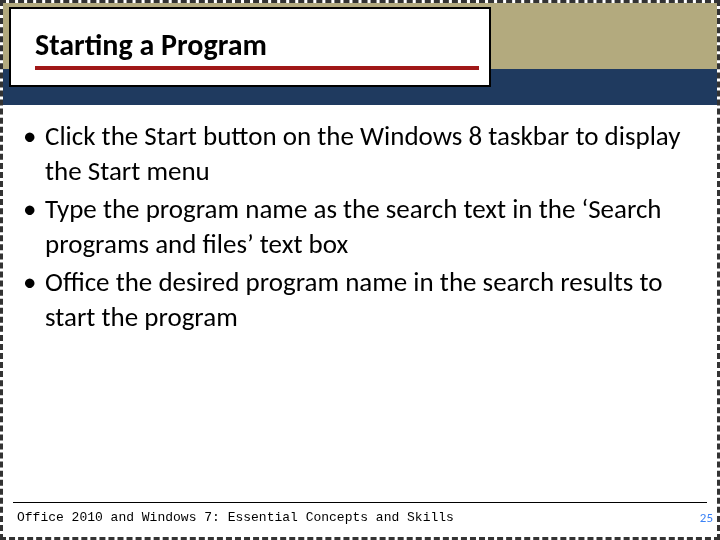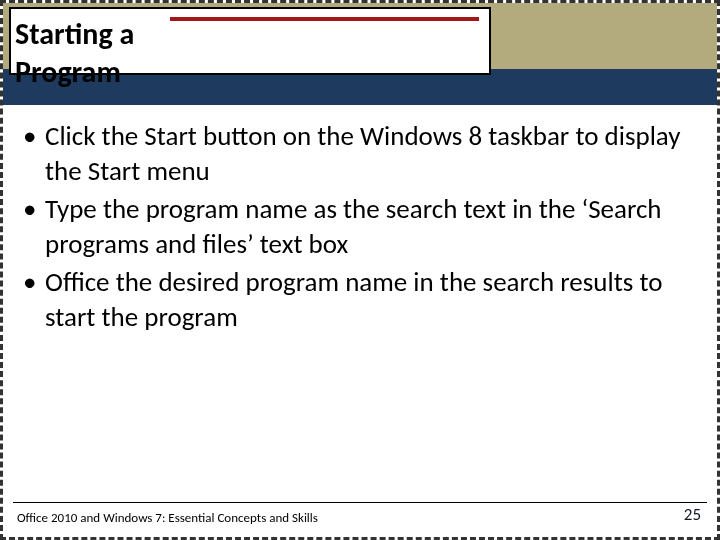--- a/index.html
+++ b/index.html
@@ -22,26 +22,26 @@
     position: absolute;
     top: 66px; left: 0; right: 0;
     height: 36px;
     background: #1f3a5f;
   }
   .title-box {
     position: absolute;
     top: 4px;
     left: 6px;
     width: 482px;
-    height: 68px;
+    height: 80px;
     background: #fff;
     border: 2px solid #000;
-    padding: 6px 10px 4px 4px;
+    padding: 6px 10px 4px 24px;
     display: flex;
-    flex-direction: row;
+    flex-direction: column;
     justify-content: center;
   }
   .title-line {
     font-size: 30px;
     font-weight: 700;
     color: #000;
     line-height: 1.25;
   }
   .title-underline {
     height: 4px;
@@ -77,27 +77,28 @@
     bottom: 34px;
     height: 1px;
     background: #000;
   }
   .footer-left {
     position: absolute;
     left: 14px;
     bottom: 12px;
     font-size: 13px;
     color: #000;
+    font-family: Liberation Mono, monospace;
   }
   .footer-right {
     position: absolute;
-    right: 16px;
+    right: 4px;
     bottom: 12px;
-    font-size: 17px;
-    color: #0f172a;
+    font-size: 13px;
+    color: #3b82f6;
   }
 </style>
 </head>
 <body>
 
 <div class="slide">
   <div class="top-stripe"></div>
   <div class="blue-band"></div>
 
   <div class="title-box">

